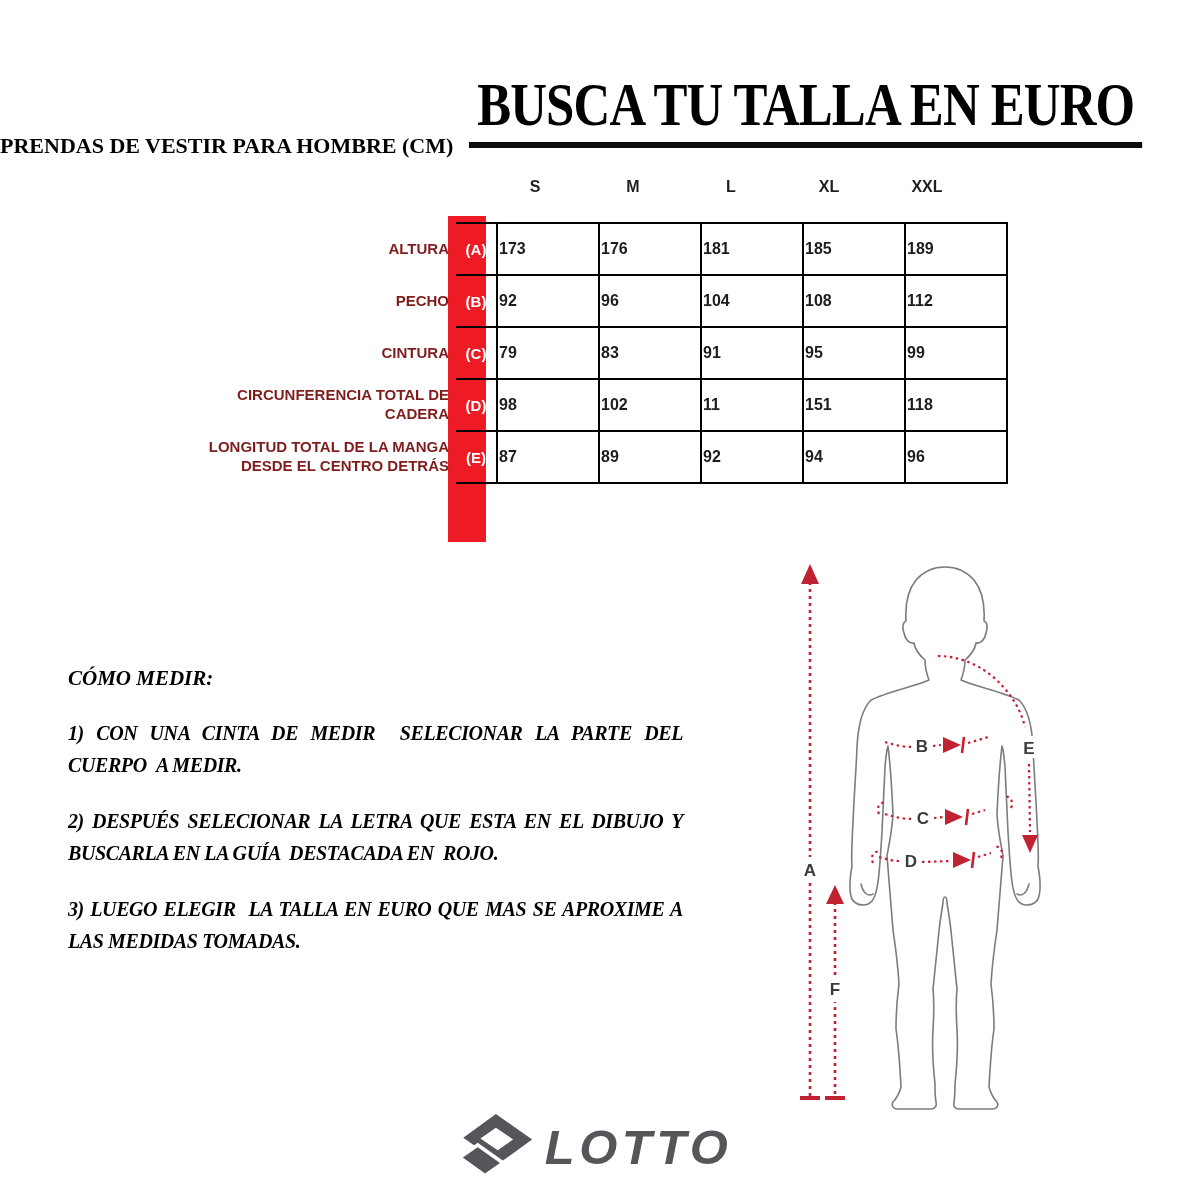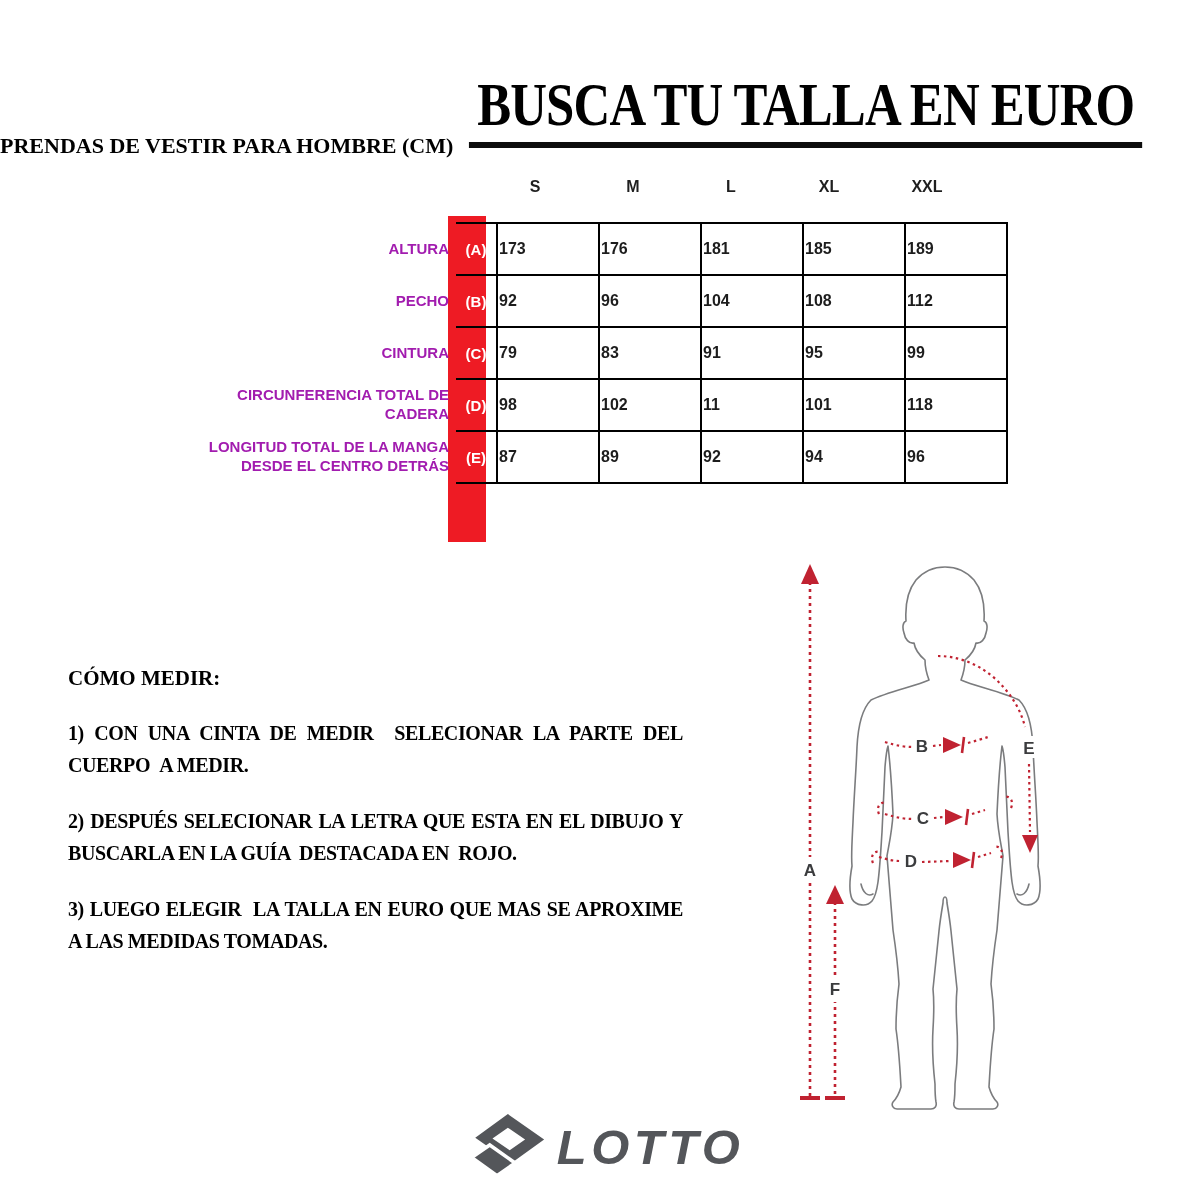--- a/index.html
+++ b/index.html
@@ -18,46 +18,46 @@
   .table-block{position:absolute;left:180px;top:176px;width:800px;}
   .col-headers{display:grid;grid-template-columns:268px 38px repeat(5,98px);height:46px;}
   .col-headers .colh{font-family:"Liberation Sans",sans-serif;font-weight:bold;font-size:16px;
                      color:#1f1f1f;text-align:center;padding-top:2px;}
   .red-strip{position:absolute;left:268px;top:40px;width:38px;height:326px;
              background:var(--table-red,#ee1b24);z-index:0;}
   table.size{border-collapse:collapse;table-layout:fixed;width:796px;position:relative;z-index:1;}
   table.size td{height:48px;vertical-align:middle;}
   td.lbl{width:268px;border:none;text-align:right;padding-right:7px;
          font-family:"Liberation Sans",sans-serif;font-weight:bold;font-size:15px;
-         line-height:1.25;color:#a21caf;}
+         line-height:1.25;color:#7f1d1d;}
   td.ltr{width:38px;border:2px solid #000;border-left:none;background:transparent;
          color:#fff;font-family:"Liberation Sans",sans-serif;font-weight:bold;font-size:15px;
          text-align:center;}
   td.val{width:98px;border:2px solid #000;color:#1d1d1d;
          font-family:"Liberation Sans",sans-serif;font-weight:bold;font-size:16px;}
 
   
-  .instructions{position:absolute;left:68px;top:666px;width:615px;}
+  .instructions{position:absolute;left:68px;top:666px;width:615px;font-style:italic;}
   .instr-heading{margin:0 0 26px 0;font-size:21px;font-weight:bold;}
   .instructions p.step{margin:0 0 24px 0;font-size:20px;font-weight:bold;line-height:1.6;
                        text-align:justify;letter-spacing:-0.4px;}
 
   
   .diagram{position:absolute;left:775px;top:552px;}
   .outline{fill:none;stroke:#7b7c7e;stroke-width:1.6;stroke-linejoin:round;stroke-linecap:round;}
   .mdash{fill:none;stroke:var(--diagram-red,#c02231);stroke-width:2.6;stroke-dasharray:3 4;stroke-linecap:butt;}
   .mdash-thin{fill:none;stroke:var(--diagram-red,#c02231);stroke-width:2.2;stroke-dasharray:2.5 3.5;}
   .msolid{stroke:var(--diagram-red,#c02231);stroke-width:2.6;fill:none;}
   .mtbar{stroke:var(--diagram-red,#c02231);stroke-width:4;fill:none;}
   .marrow{fill:var(--diagram-red,#c02231);stroke:none;}
   .mlabel{font-family:"Liberation Sans",sans-serif;font-weight:bold;font-size:17px;fill:#3b3c3e;}
   .halo{fill:#ffffff;}
 
   
-  .logo{position:absolute;left:468px;top:1112px;width:290px;height:64px;text-align:center;}
+  .logo{position:absolute;left:456px;top:1112px;width:290px;height:64px;text-align:center;}
   .logo-fill{fill:var(--logo-gray,#54565a);}
   .logo-text{font-family:"Liberation Sans",sans-serif;font-weight:bold;font-style:italic;
              font-size:54px;letter-spacing:5px;fill:var(--logo-gray,#54565a);}
 </style>
 </head>
 <body>
 
 <div class="page">
 
   <div class="title-wrap">
@@ -104,21 +104,21 @@
             <td class="val">91</td>
             <td class="val">95</td>
             <td class="val">99</td>
           </tr>
           <tr>
             <td class="lbl">CIRCUNFERENCIA TOTAL DE CADERA</td>
             <td class="ltr">(D)</td>
             <td class="val">98</td>
             <td class="val">102</td>
             <td class="val">11</td>
-            <td class="val">101</td>
+            <td class="val">151</td>
             <td class="val">118</td>
           </tr>
           <tr>
             <td class="lbl">LONGITUD TOTAL DE LA MANGA DESDE EL CENTRO DETRÁS</td>
             <td class="ltr">(E)</td>
             <td class="val">87</td>
             <td class="val">89</td>
             <td class="val">92</td>
             <td class="val">94</td>
             <td class="val">96</td>

